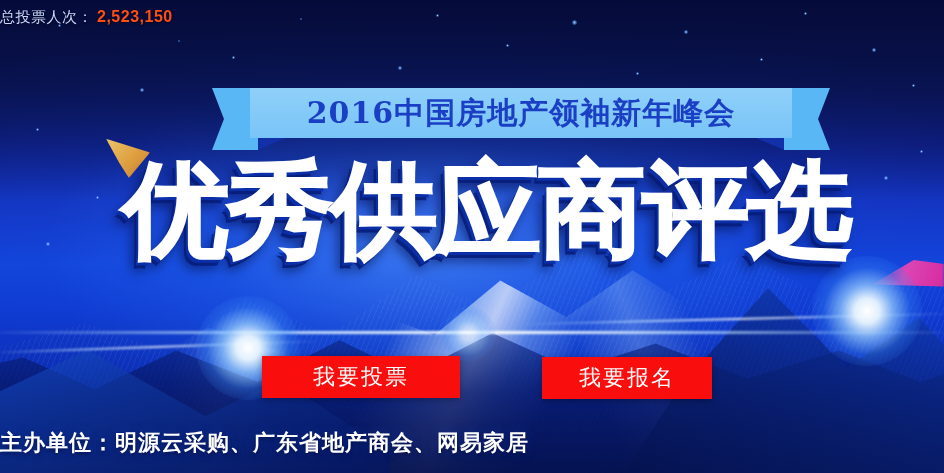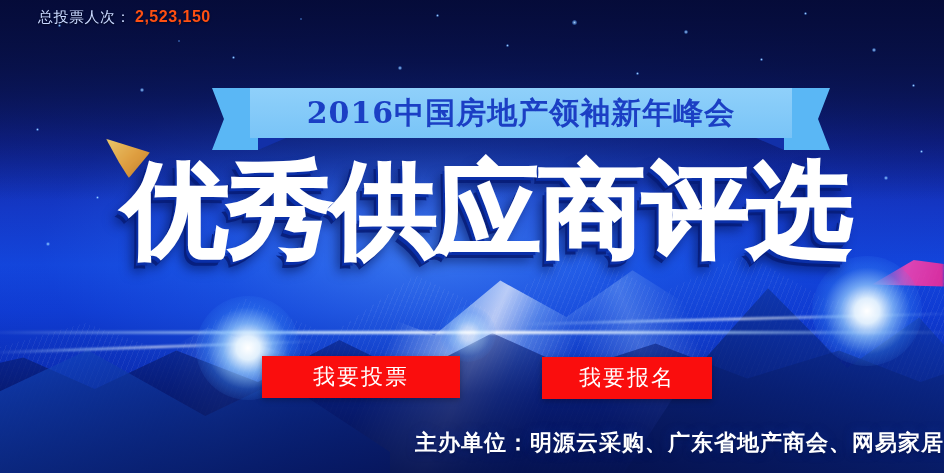--- a/index.html
+++ b/index.html
@@ -139,21 +139,20 @@
     position: absolute;
     left: 0px; top: 8px;
     font-size: 15px;
     letter-spacing: 0.5px;
     white-space: nowrap;
     z-index: 20;
   }
   .counter .label {
     color: #c9d9ff;
     text-shadow: 0 1px 2px rgba(0,0,0,.55);
-    padding-left: 38px;
   }
   .counter .value {
     color: #ff4f12;
     font-weight: bold;
     font-size: 16px;
     margin-left: 4px;
     text-shadow: 0 1px 2px rgba(0,0,0,.5);
     text-align: right;
   }
 
@@ -236,21 +235,21 @@
     z-index: 22;
     box-shadow: 0 2px 6px rgba(0,0,0,.28);
   }
   .btn-vote { left: 262px; top: 356px; width: 198px; height: 42px; }
   .btn-signup { left: 542px; top: 357px; width: 170px; height: 42px; }
 
   
   .sponsors {
     position: absolute;
     left: 0; right: 0; top: 428px;
-    text-align: right;
+    text-align: left;
     z-index: 20;
     font-size: 22px;
     font-weight: bold;
     color: #ffffff;
     letter-spacing: 1px;
     text-shadow: 0 2px 4px rgba(2,12,60,.85), 0 0 10px rgba(20,60,180,.6);
     white-space: nowrap;
   }
 </style>
 </head>

